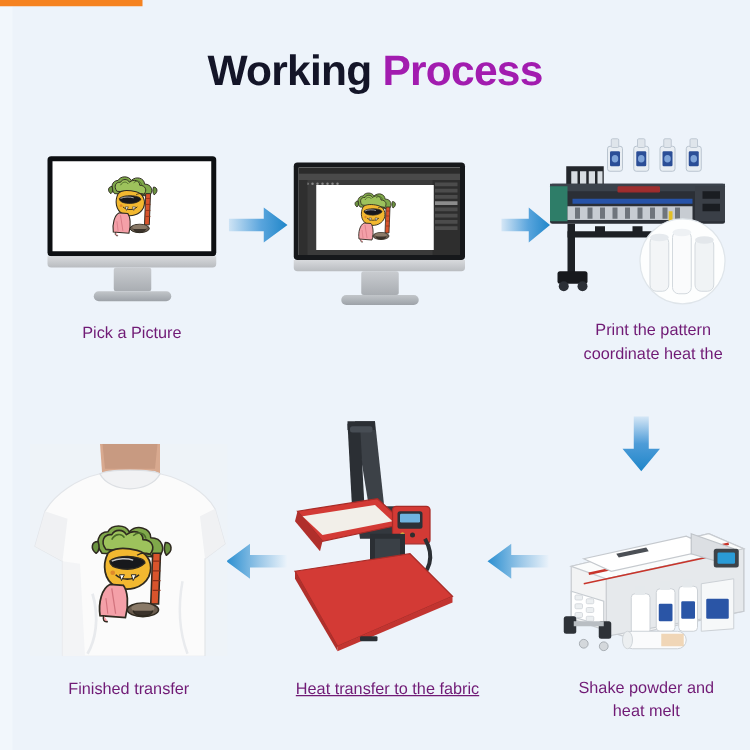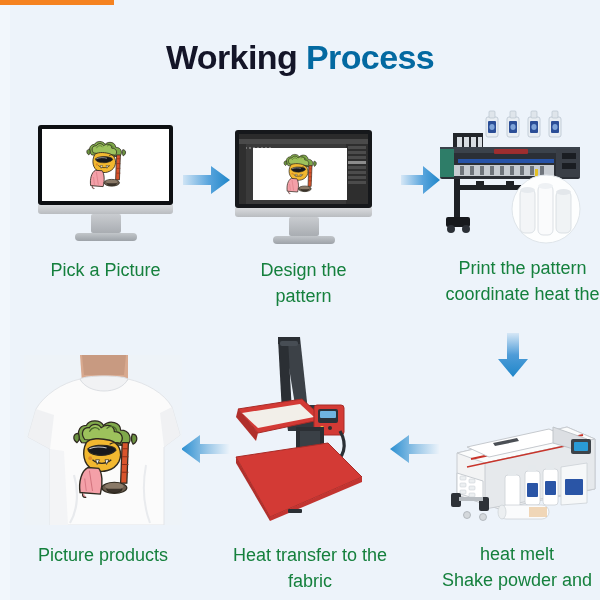--- a/index.html
+++ b/index.html
@@ -51,29 +51,29 @@
     top: 33px; left: 0;
     width: 600px;
     text-align: center;
     font-size: 34px;
     font-weight: 800;
     letter-spacing: -0.6px;
     font-family: "Liberation Sans Narrow", "Liberation Sans", sans-serif;
     white-space: nowrap;
   }
   .title .t-dark { color: #141528; text-align: center; }
-  .title .t-blue { color: #0369a1; }
+  .title .t-blue { color: #a21caf; }
 
   
   .step { position: absolute; }
   .caption {
     position: absolute;
     text-align: center;
-    font-size: 18px;
-    color: #15803d;
+    font-size: 13px;
+    color: #701a75;
     line-height: 1.45;
     width: 100%;
     left: 0;
   }
 
   
   .arrow { position: absolute; }
   .arrow svg { display: block; }
 
   
@@ -236,21 +236,20 @@
               </svg>
             </div>
           </div>
         </div>
       </div>
       <div class="mon-chin" style="top:78px;"></div>
       <div class="mon-neck" style="top:87px;"></div>
       <div class="mon-base" style="top:106px;"></div>
     </div>
   </div>
-  <div class="caption" style="left:235px; top:252px; width:137px;">Design the pattern</div>
 
   <div class="arrow" style="left:401px; top:160px;">
     <svg width="40" height="30" viewBox="0 0 40 30">
       <defs>
         <linearGradient id="gR2" x1="0" y1="0" x2="1" y2="0">
           <stop offset="0%" stop-color="#d6e7f6"></stop>
             <stop offset="55%" stop-color="#5aa5dd"></stop>
             <stop offset="100%" stop-color="#1f86c9"></stop>
         </linearGradient>
       </defs>
@@ -405,22 +404,22 @@
         <path d="M124 70 L150 66 L150 106 L124 108 Z" fill="#f6f8f9" stroke="#ccd1d6" stroke-width="0.8"></path>
         <rect x="128" y="82" width="18" height="16" rx="1" fill="#2a55a6"></rect>
       </g>
 
       <rect x="62" y="108" width="50" height="14" rx="7" fill="#fafbfc" stroke="#ccd1d6" stroke-width="0.8"></rect>
       <ellipse cx="65" cy="115" rx="4" ry="7" fill="#eceff1" stroke="#ccd1d6" stroke-width="0.7"></ellipse>
       <rect x="92" y="110" width="18" height="10" fill="#e8b87e" opacity="0.55"></rect>
     </svg>
   </div>
   <div class="caption cap-multiline" style="left:437px; top:536px; width:160px;">
+    <div>Shake powder and</div>
     <div>heat melt</div>
-    <div>Shake powder and</div>
   </div>
 
   <div class="arrow" style="left:389px; top:428px;">
     <svg width="50" height="32" viewBox="0 0 50 32">
       <defs>
         <linearGradient id="gL4" x1="1" y1="0" x2="0" y2="0">
           <stop offset="0%" stop-color="#eaf2fa"></stop>
             <stop offset="45%" stop-color="#9cc8e8"></stop>
             <stop offset="100%" stop-color="#2b8fd1"></stop>
         </linearGradient>
@@ -455,21 +454,21 @@
 
       <path d="M112 104 C120 118 116 132 104 136 C96 139 92 144 96 150" stroke="#2b2f34" stroke-width="3.2" fill="none"></path>
       <rect x="92" y="146" width="14" height="9" rx="2" fill="#2b2f34"></rect>
 
       <path d="M8 130 L100 116 L134 150 L42 190 Z" fill="#d33a35" stroke="#a82b27" stroke-width="1"></path>
       <path d="M8 130 L42 190 L42 194 L8 136 Z" fill="#b02f2b"></path>
       <path d="M42 190 L134 150 L134 155 L42 194 Z" fill="#c23430"></path>
       <rect x="60" y="182" width="14" height="4" rx="1" fill="#2b2f34"></rect>
     </svg>
   </div>
-  <div class="caption" style="left:210px; top:537px; width:200px;">Heat transfer to the fabric</div>
+  <div class="caption" style="left:210px; top:537px; width:200px;text-decoration:underline;">Heat transfer to the fabric</div>
 
   <div class="arrow" style="left:180px; top:428px;">
     <svg width="50" height="32" viewBox="0 0 50 32">
       <defs>
         <linearGradient id="gL5" x1="1" y1="0" x2="0" y2="0">
           <stop offset="0%" stop-color="#edf4fb"></stop>
             <stop offset="45%" stop-color="#9cc8e8"></stop>
             <stop offset="100%" stop-color="#2b8fd1"></stop>
         </linearGradient>
       </defs>
@@ -496,15 +495,15 @@
       <path d="M26 94 L26 170 L44 170 L40 96 Z" fill="#f3f4f6"></path>
 
       <path d="M56 24 C64 40 96 40 104 24 C98 20 62 20 56 24 Z" fill="#f1f2f4" stroke="#dcdfe3" stroke-width="1"></path>
 
       <use href="#monster" x="42" y="56" width="78" height="96"></use>
 
       <path d="M50 120 C56 140 52 158 46 168" stroke="#e8eaed" stroke-width="2.2" fill="none"></path>
       <path d="M122 110 C118 132 120 152 126 168" stroke="#e9ebee" stroke-width="2" fill="none"></path>
     </svg>
   </div>
-  <div class="caption" style="left:14px; top:537px; width:178px;">Picture products</div>
+  <div class="caption" style="left:14px; top:537px; width:178px;">Finished transfer</div>
 
 </div>
 
 </body></html>

